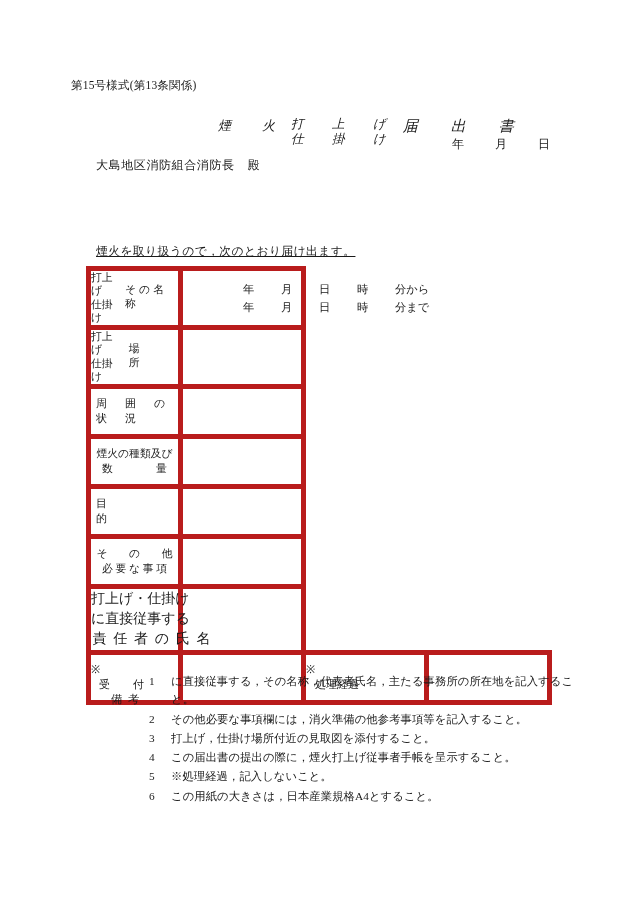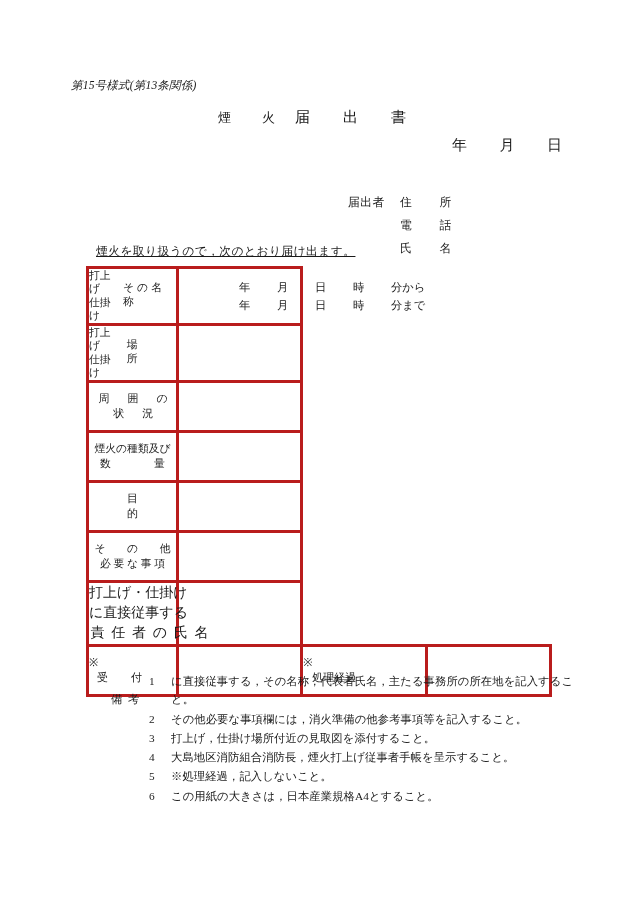--- a/index.html
+++ b/index.html
@@ -23,30 +23,29 @@
   }
 
   
   .form-no {
     position: absolute;
     left: 71px;
     top: 78px;
     font-size: 11.5px;
     letter-spacing: 0.2px;
     white-space: nowrap;
+  }
+
+  .title-block {
+    position: absolute;
+    left: 218px;
+    top: 117px;
+    display: flex;
+    white-space: nowrap;
     font-style: italic;
-  }
-
-  .title-block {
-    position: absolute;
-    left: 218px;
-    top: 108px;
-    display: flex;
-    align-items: center;
-    white-space: nowrap;
   }
   .title-word {
     font-size: 13px;
     letter-spacing: 9px;
     padding-right: 5px;
   }
   .title-stack {
     display: inline-flex;
     flex-direction: column;
     justify-content: center;
@@ -59,21 +58,21 @@
   .title-tail {
     font-size: 15px;
     letter-spacing: 9px;
     padding-left: 6px;
   }
 
   .date-line {
     position: absolute;
     left: 452px;
     top: 136px;
-    font-size: 15px;
+    font-size: 12px;
     letter-spacing: 1px;
     white-space: nowrap;
   }
   .date-line span { display: inline-block; }
   .dl-gap { width: 22px; }
 
   .addressee {
     position: absolute;
     left: 96px;
     top: 157px;
@@ -116,35 +115,34 @@
   
   table.form-table {
     position: absolute;
     left: 86px;
     top: 266px;
     width: 466px;
     border-collapse: collapse;
     table-layout: fixed;
   }
   table.form-table td {
-    border: 3px solid #b91c1c;
+    border: 5px solid #b91c1c;
     padding: 0;
     vertical-align: middle;
   }
   td.label-cell {
     width: 87px;
     font-size: 11px;
     padding: 0 5px;
   }
   td.value-cell {
     padding: 4px 6px;
   }
 
   .lbl-center {
-    text-align: center;
     letter-spacing: 5px;
     padding-left: 5px;
   }
   .lbl-center.tight { letter-spacing: 3.5px; }
 
   
   .lbl-split {
     display: flex;
     align-items: center;
     justify-content: center;
@@ -260,46 +258,39 @@
 </style>
 </head>
 <body>
 
 <div class="page">
 
   <div class="form-no">第15号様式(第13条関係)</div>
 
   <div class="title-block">
     <span class="title-word">煙　火</span>
+    <span class="title-stack">
+      <span>打　上　げ</span>
+      <span>仕　掛　け</span>
+    </span>
     <span class="title-tail">届　出　書</span>
   </div>
 
   <div class="date-line">
     <span>年</span>
     <span class="dl-gap"></span>
     <span>月</span>
     <span class="dl-gap"></span>
     <span>日</span>
   </div>
 
-
-  <div class="submitter">
-    <div class="submitter-row">
-      <span class="submitter-label">届出者</span>
-      <span class="submitter-field">住　所</span>
-    </div>
-    <div class="submitter-row">
-      <span class="submitter-label"></span>
-      <span class="submitter-field">電　話</span>
-    </div>
-    <div class="submitter-row">
-      <span class="submitter-label"></span>
-      <span class="submitter-field">氏　名</span>
-    </div>
+  <div class="addressee">
+    <span>大島地区消防組合消防長</span><span class="dono">殿</span>
   </div>
+
 
   <div class="intro">煙火を取り扱うので，次のとおり届け出ます。</div>
 
   <table class="form-table">
     <tbody>
       <tr style="height:50px;">
         <td class="label-cell">
           <div class="lbl-split">
             <span class="stack">
               <span>打上げ</span>
@@ -403,21 +394,21 @@
       <li class="remark-item">
         <span class="remark-num">2</span>
         <span class="remark-text">その他必要な事項欄には，消火準備の他参考事項等を記入すること。</span>
       </li>
       <li class="remark-item">
         <span class="remark-num">3</span>
         <span class="remark-text">打上げ，仕掛け場所付近の見取図を添付すること。</span>
       </li>
       <li class="remark-item">
         <span class="remark-num">4</span>
-        <span class="remark-text">大島地区消防組合消防長，煙火打上げ従事者手帳を呈示すること。</span>
+        <span class="remark-text">この届出書の提出の際に，煙火打上げ従事者手帳を呈示すること。</span>
       </li>
       <li class="remark-item">
         <span class="remark-num">5</span>
         <span class="remark-text">※処理経過，記入しないこと。</span>
       </li>
       <li class="remark-item">
         <span class="remark-num">6</span>
         <span class="remark-text">この用紙の大きさは，日本産業規格A4とすること。</span>
       </li>
     </ul>

